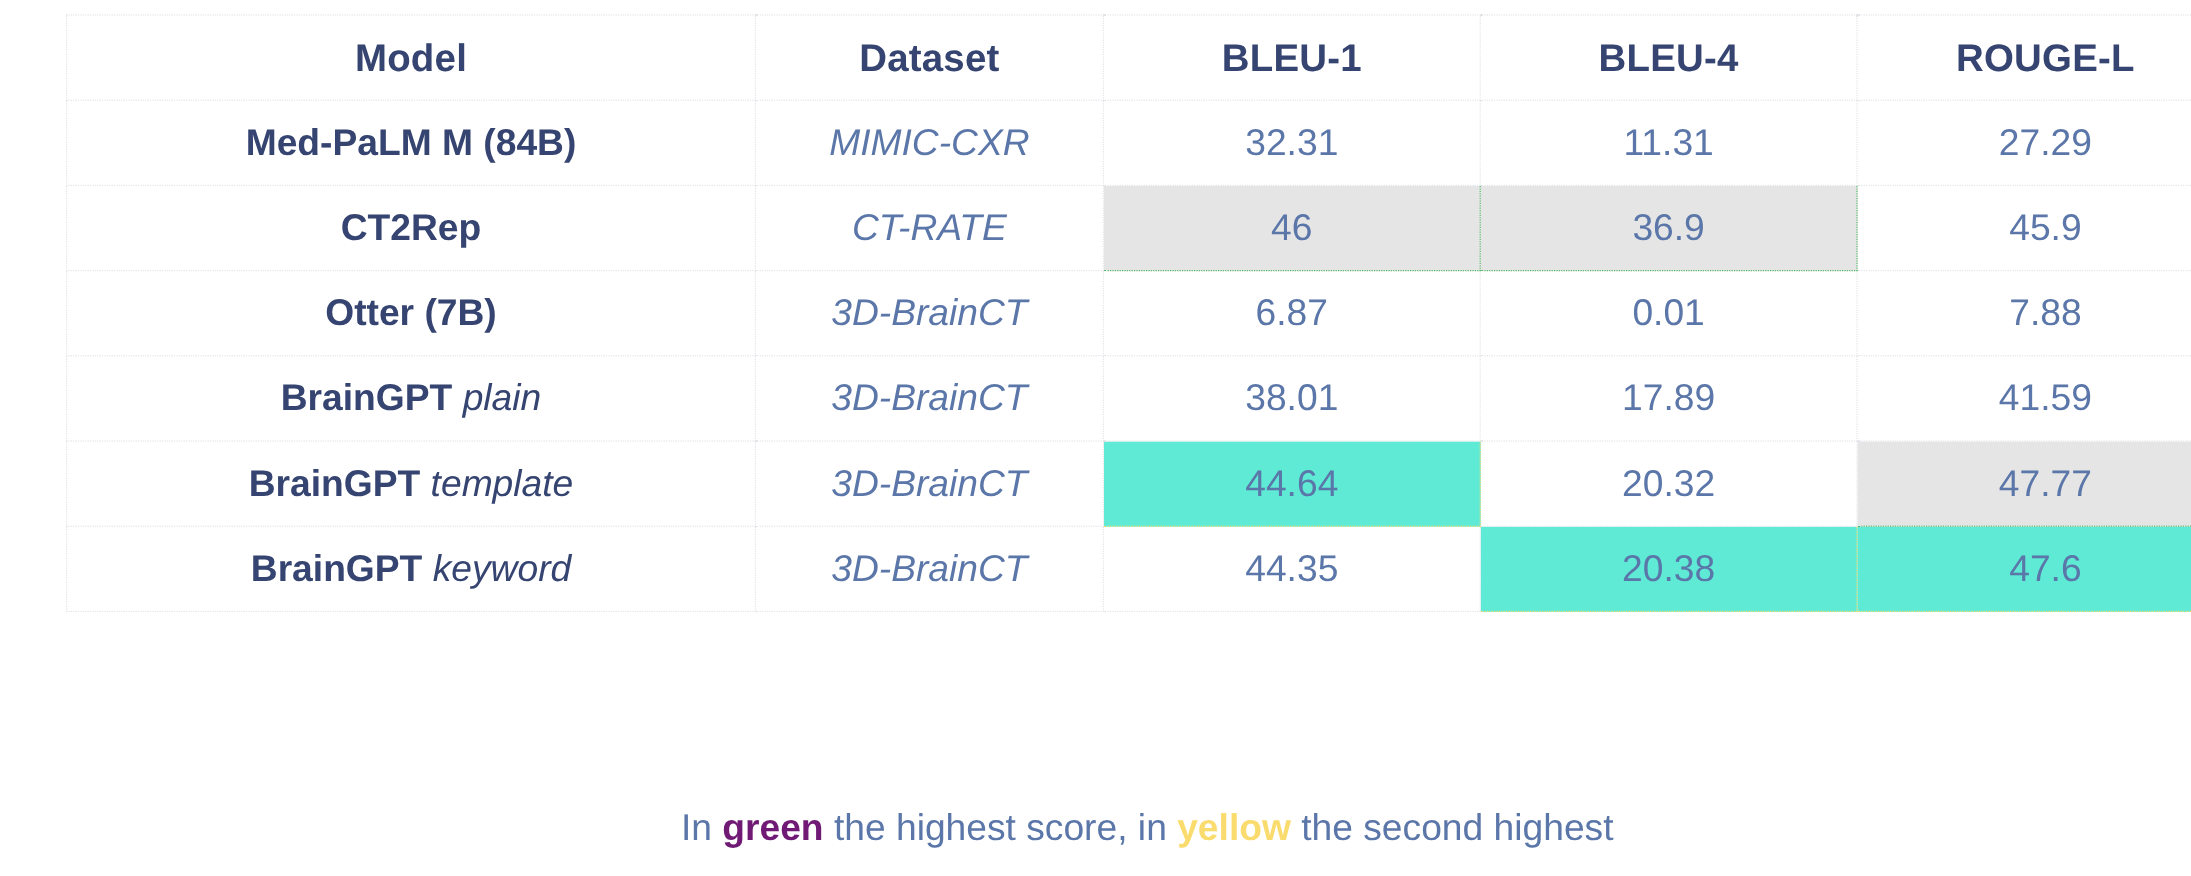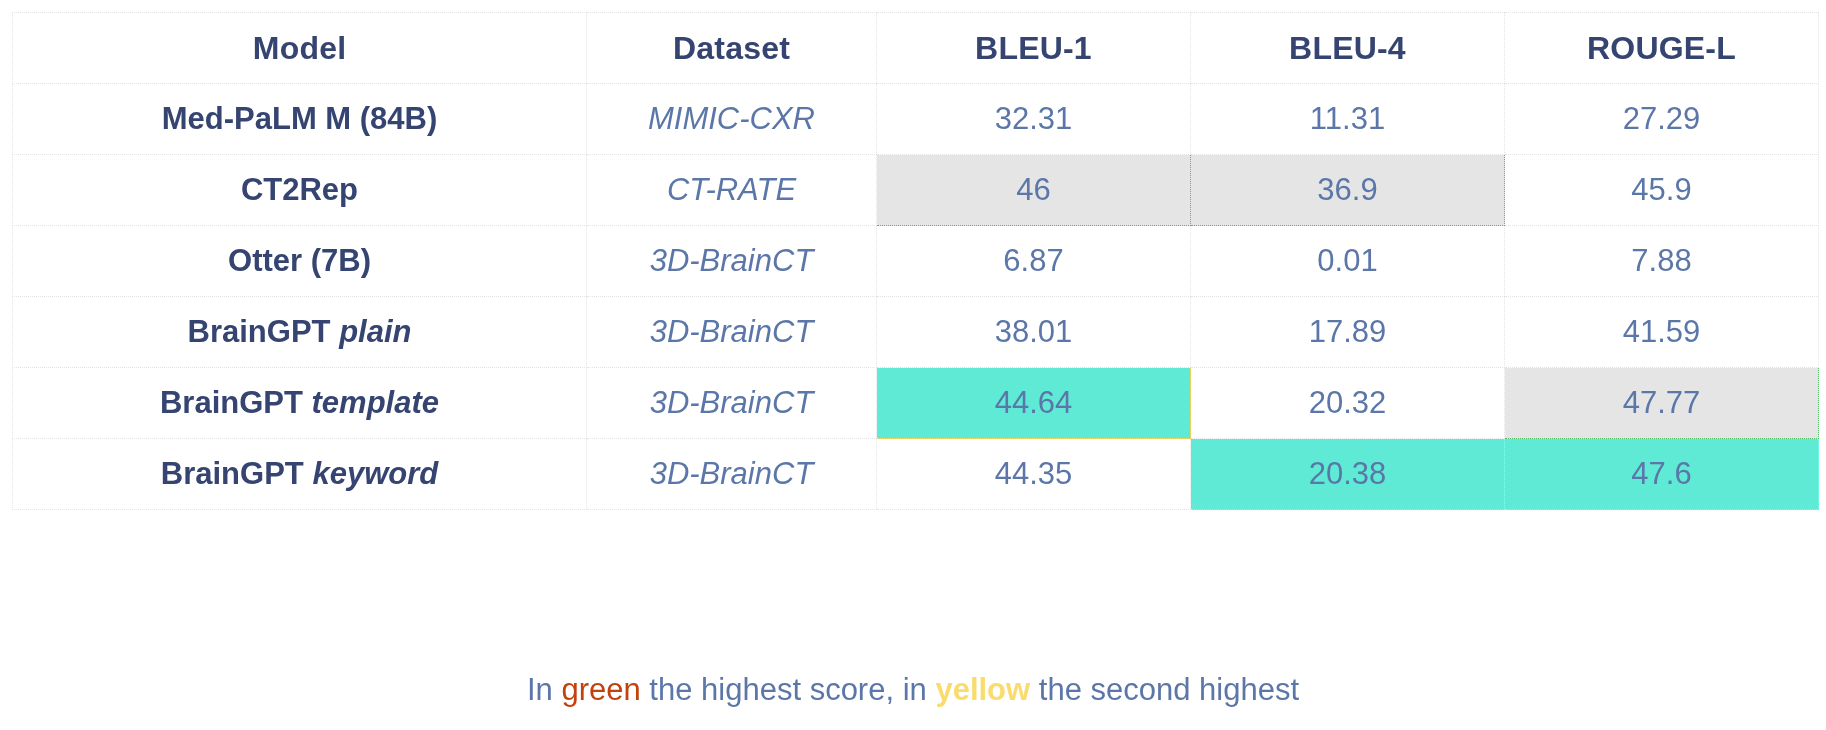--- a/index.html
+++ b/index.html
@@ -11,20 +11,21 @@
     width: 1826px;
     height: 730px;
     font-family: "Liberation Sans", sans-serif;
     overflow: hidden;
   }
   .page {
     position: relative;
     width: 1460px;
     height: 730px;
     box-sizing: border-box;
+    margin-left: 43px;
   }
   table.results {
     position: absolute;
     left: 12px;
     top: 12px;
     width: 1806px;
     border-collapse: collapse;
     table-layout: fixed;
   }
   table.results col.c-model    { width: 574px; }
@@ -48,21 +49,21 @@
     color: #354470;
     letter-spacing: 0.2px;
   }
   table.results td.model-cell {
     font-size: 31px;
     font-weight: bold;
     color: #354470;
   }
   table.results td.model-cell .variant {
     font-style: italic;
-    font-weight: bold;
+    font-weight: normal;
   }
   table.results td.dataset-cell {
     font-size: 31px;
     font-weight: normal;
     color: #5b76a8;
     font-style: italic;
   }
   table.results td.score-cell {
     font-size: 31px;
     font-weight: normal;
@@ -79,22 +80,22 @@
   .caption {
     position: absolute;
     left: 0;
     top: 672px;
     width: 1826px;
     text-align: center;
     font-size: 31px;
     color: #5b76a8;
   }
   .caption .kw-green {
-    color: #c2410c;
-    font-weight: normal;
+    color: #701a75;
+    font-weight: bold;
   }
   .caption .kw-yellow {
     color: #fadc6e;
     font-weight: bold;
   }
 </style>
 </head>
 <body>
 
 <div class="page">

